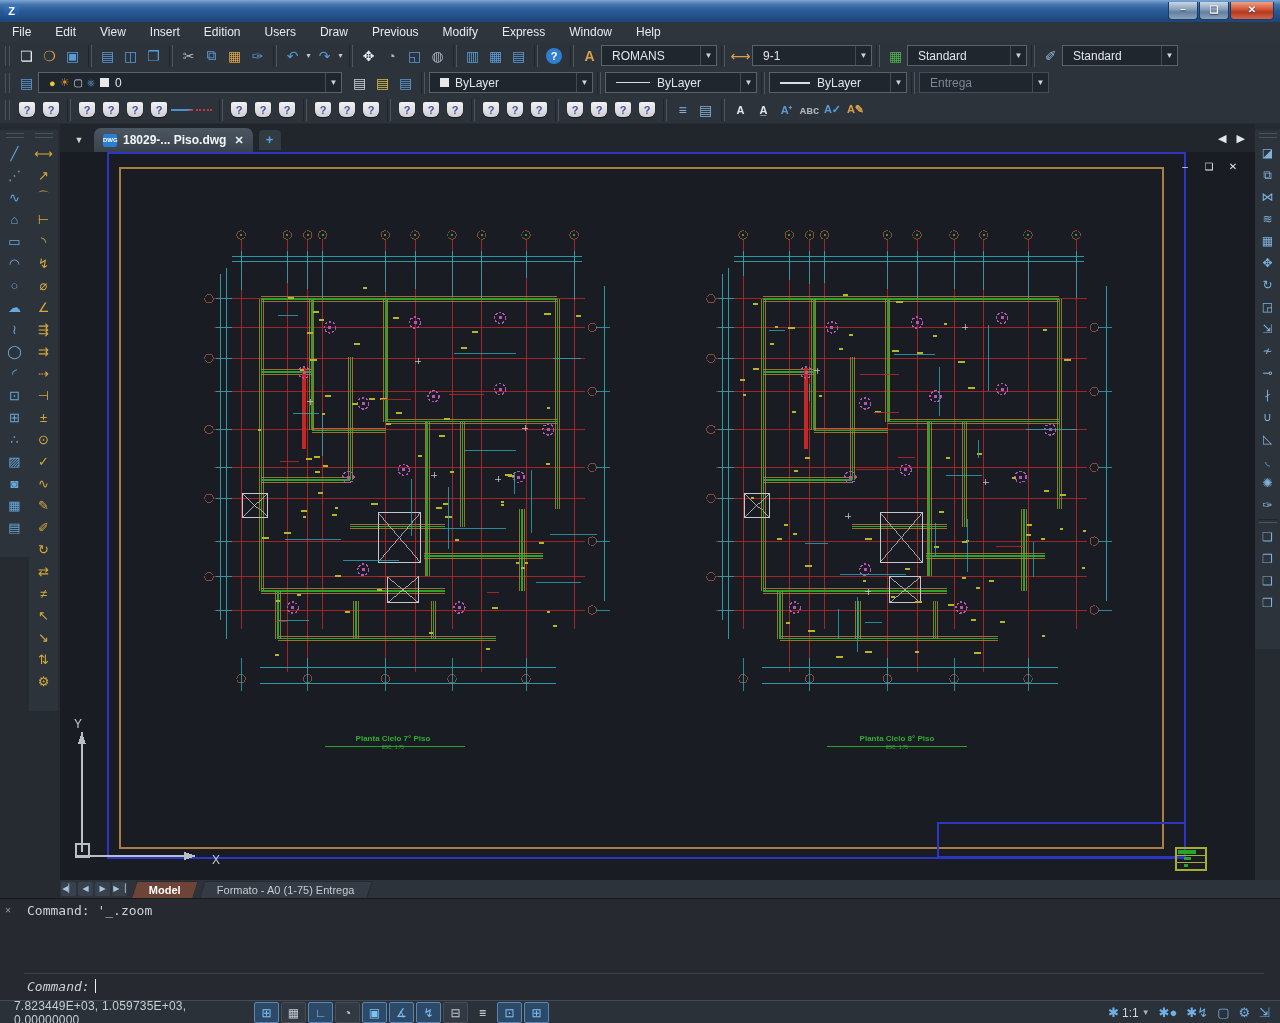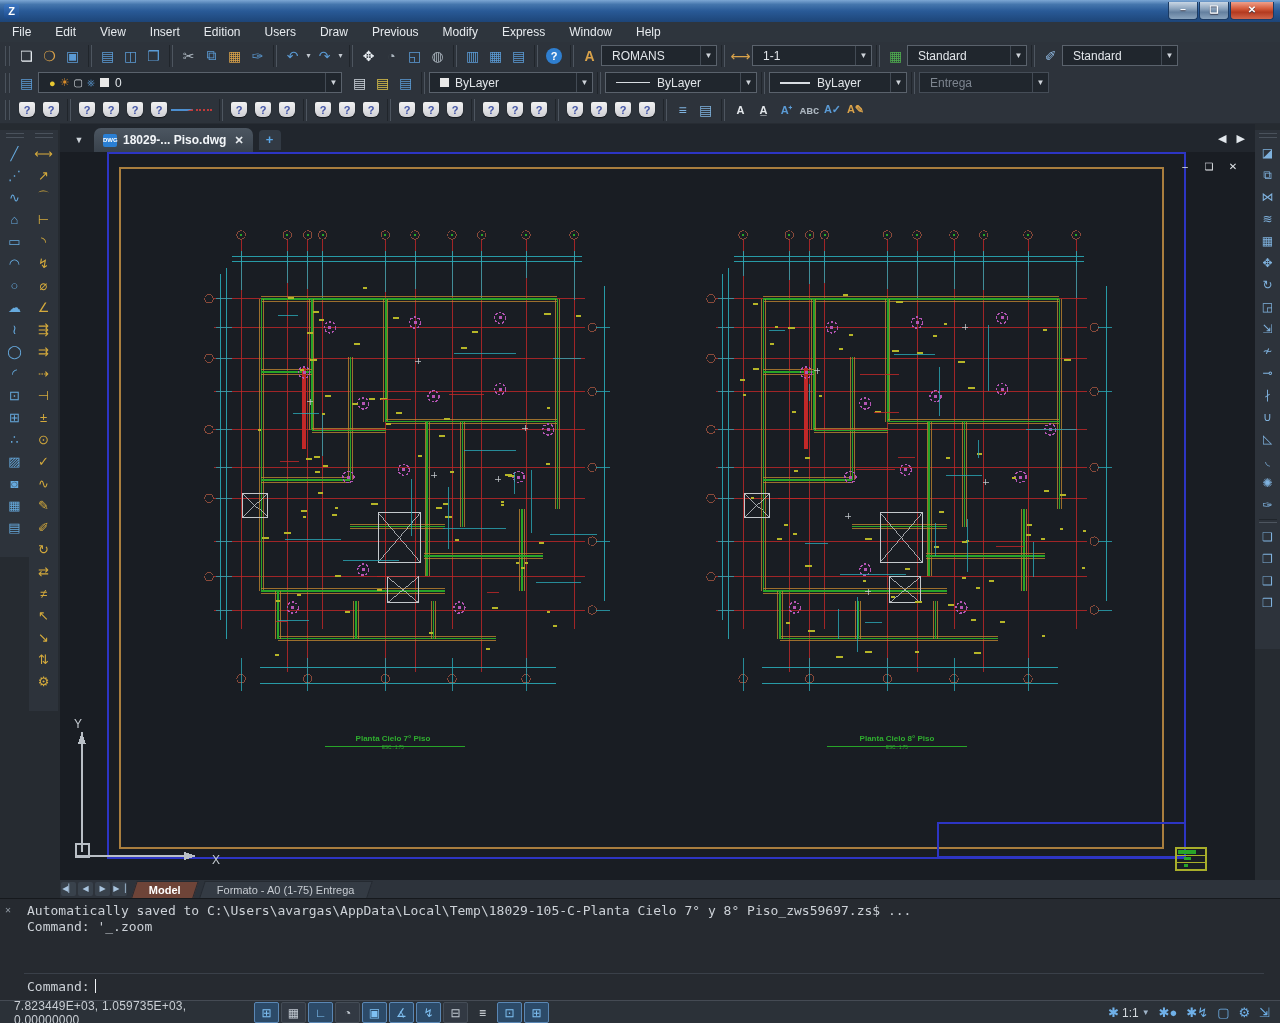--- a/index.html
+++ b/index.html
@@ -81,21 +81,21 @@
     text-align:center;line-height:14px;border-radius:2px;}
   .ltab{height:16px;padding:0 14px;display:flex;align-items:center;font-size:11px;color:#c6cbd1;
     background:#343b44;transform:skewX(-18deg);margin-left:6px;border:1px solid #252a31;border-bottom:none;}
   .ltab>span{transform:skewX(18deg);white-space:nowrap;}
   .ltab.active{background:#6e4438;color:#fff;font-weight:bold;}
   
   #cmdwin{left:0;top:898px;width:1280px;height:102px;background:#262a30;border-top:1px solid #16191d;
     font-family:"DejaVu Sans Mono",monospace;font-size:13px;color:#ccd1d7;}
   #cmd-close{position:absolute;left:5px;top:5px;color:#8f97a0;font-size:10px;}
   #cmd-history{position:absolute;left:27px;top:4px;line-height:15.5px;white-space:pre;}
-  #cmd-input{position:absolute;left:27px;top:80px;display:flex;align-items:flex-start;}
+  #cmd-input{position:absolute;left:27px;top:80px;display:flex;align-items:flex-start;font-style:italic;}
   #caret{display:inline-block;width:1px;height:14px;background:#eef1f4;margin-left:5px;}
   #cmd-rule{position:absolute;left:24px;top:74px;width:1240px;border-top:1px solid #3a4049;}
   
   #statusbar{left:0;top:1000px;width:1280px;height:23px;background:#2b3138;border-top:1px solid #454b54;
     display:flex;align-items:center;color:#c9ced4;font-size:12px;}
   #coords{margin-left:14px;width:230px;letter-spacing:0.2px;}
   #st-toggles{display:flex;margin-left:10px;gap:2px;}
   .stbtn{width:23px;height:19px;background:#323943;border:1px solid #454d57;border-radius:2px;
     display:flex;align-items:center;justify-content:center;font-size:12px;color:#c2cad2;}
   .stbtn.on{background:#2c4a68;border-color:#5a87b5;color:#7fc0f2;}
@@ -166,21 +166,21 @@
     </div>
   <div class="sep"></div>
   <div class="ibtn" style="color:#d9a24a;font-weight:bold">A</div>
   <div class="combo" style="width:104px">
     <span>ROMANS</span>
     <span class="arrow">▼</span>
   </div>
   <div class="sep"></div>
   <div class="ibtn" style="color:#d9a24a">⟷</div>
   <div class="combo" style="width:108px">
-    <span>1-1</span>
+    <span>9-1</span>
     <span class="arrow">▼</span>
   </div>
   <div class="sep"></div>
   <div class="ibtn" style="color:#4fae4f">▦</div>
   <div class="combo" style="width:108px">
     <span>Standard</span>
     <span class="arrow">▼</span>
   </div>
   <div class="sep"></div>
   <div class="ibtn" style="color:#8fb8e0">✐</div>
@@ -1003,21 +1003,21 @@
     <div class="ltab active">
       <span>Model</span>
     </div>
     <div class="ltab">
       <span>Formato - A0 (1-75) Entrega</span>
     </div>
   </div>
 
 <div class="abs" id="cmdwin">
   <div id="cmd-close">✕</div>
-  <div id="cmd-history"><div>Automatically saved to C:\Users\avargas\AppData\Local\Temp\18029-105-C-Planta Cielo 7° y 8° Piso_zws59697.zs$ ...</div><div>Command: '_.zoom</div></div>
+  <div id="cmd-history"><div>Command: '_.zoom</div></div>
   <div id="cmd-rule"></div>
   <div id="cmd-input">
     <span>Command:</span>
     <span id="caret"></span>
   </div>
 </div>
 
 <div class="abs" id="statusbar">
   <div id="coords">7.823449E+03, 1.059735E+03, 0.00000000</div>
   <div id="st-toggles">

